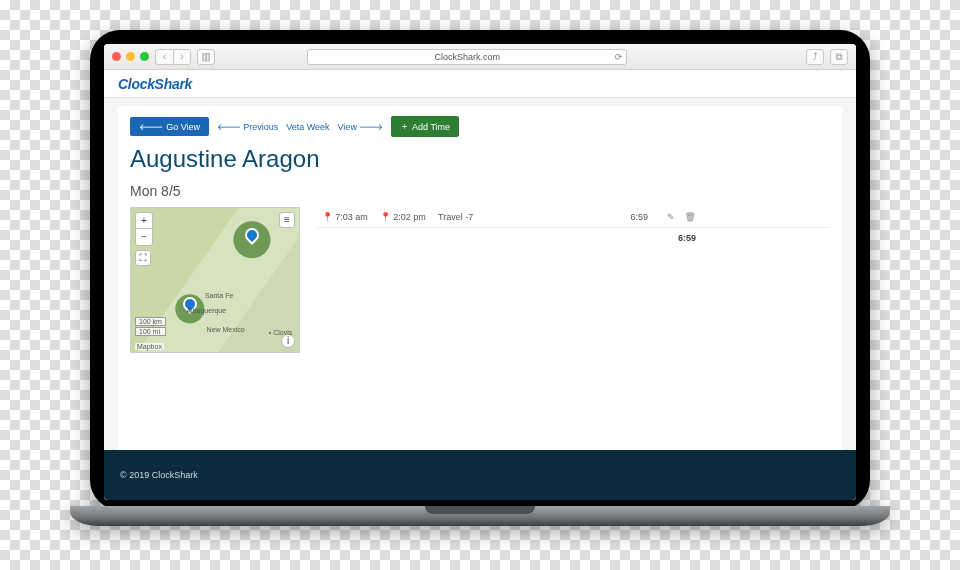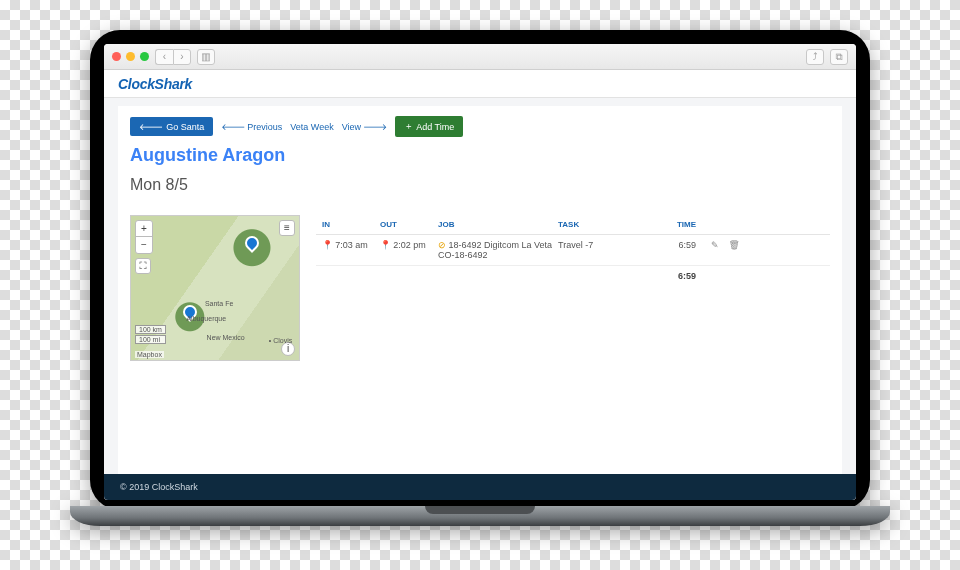--- a/index.html
+++ b/index.html
@@ -63,22 +63,22 @@
   .user-ico{font-size:9px}
 
   .content{flex:1;background:#fff;margin:8px 14px 0;position:relative;padding:10px 12px 4px}
   .toolbar{display:flex;align-items:center;gap:8px;margin-bottom:8px}
   .btn{border-radius:2px;padding:3px 8px;font-size:9px;cursor:pointer;display:inline-flex;
        align-items:center;gap:3px;border:1px solid transparent}
   .btn-primary{background:#1b67b3;color:#fff}
   .link{color:#1b67b3;font-size:9px;cursor:pointer;display:inline-flex;align-items:center;gap:2px}
   .btn-success{background:#2e7d32;color:#fff}
 
-  h1{font-size:18px;font-weight:700;color:#3b82f6;margin-bottom:10px}
-  h3{font-size:16px;font-weight:400;color:#555;margin-bottom:21px}
+  h1{font-size:24px;font-weight:400;color:#0c4a6e;margin-bottom:10px}
+  h3{font-size:14px;font-weight:400;color:#555;margin-bottom:8px}
 
   .timesheet{display:flex;gap:16px;align-items:flex-start}
 
   
   .map{width:170px;height:146px;border:1px solid #ccc;position:relative;
        background:
          radial-gradient(circle at 72% 22%, #6f9a56 0 18px, transparent 19px),
          radial-gradient(circle at 35% 70%, #6f9a56 0 14px, transparent 15px),
          linear-gradient(125deg,#c9d8a6 0 40%,#d7e2bf 40% 70%,#cdd9b0 70%)}
   .map-ctl{position:absolute;background:#fff;border:1px solid #bbb;border-radius:3px;
@@ -110,58 +110,62 @@
   .trow{border-bottom:1px solid #eee;color:#555}
   .trow .pinico{color:#1976d2;margin-right:2px;font-size:9px}
   .trow .warn{color:#e6a100;margin-right:3px}
   .trow .r{text-align:right}
   .actions{display:flex;gap:10px;justify-content:flex-end;color:#888}
   .actions span{cursor:pointer}
   .tfoot{font-weight:600;color:#444}
   .tfoot .r{text-align:right;grid-column:5}
 
   .footer{margin-top:auto;background:#0e2a3f;color:#cfd8e0;font-size:9px;
-          padding:8px 16px}
+          padding:20px 16px}
 </style>
 </head>
 <body>
 
 <div class="laptop">
   <div class="laptop-body">
     <div class="screen">
 
       <div class="browser-bar">
         <div class="traffic">
           <span class="tl-r"></span>
           <span class="tl-y"></span>
           <span class="tl-g"></span>
         </div>
         <div class="bb-group">
           <div class="bb-btn">‹</div>
           <div class="bb-btn">›</div>
         </div>
         <div class="bb-btn">▥</div>
+        <div class="addr">
+          <span>ClockShark.com</span>
+          <span class="reload">⟳</span>
+        </div>
         <div class="bb-right">
           <div class="bb-btn">⤴</div>
           <div class="bb-btn">⧉</div>
         </div>
       </div>
 
       <div class="page">
 
         <div class="topnav">
           <span class="logo">ClockShark</span>
         </div>
 
         <div class="content">
 
           <div class="toolbar">
             <span class="btn btn-primary">
               <span>🡐</span>
-              <span>Go Santa</span>
+              <span>Go View</span>
             </span>
             <span class="link">
               <span>🡐</span>
               <span>Previous</span>
             </span>
             <span class="link">Veta Week</span>
             <span class="link">
               <span>View</span>
               <span>🡒</span>
             </span>
@@ -191,38 +195,27 @@
               <div class="mapbox">Mapbox</div>
               <div class="pin pin1"></div>
               <div class="pin pin2"></div>
               <div class="city c1">Santa Fe</div>
               <div class="city c2">Albuquerque</div>
               <div class="city c3">New Mexico</div>
               <div class="city c4">• <span>Clovis</span></div>
             </div>
 
             <div class="tbl">
-              <div class="thead">
-                <span>IN</span>
-                <span>OUT</span>
-                <span>JOB</span>
-                <span>TASK</span>
-                <span class="r">TIME</span>
-                <span></span>
-              </div>
               <div class="trow">
                 <span>
                   <span class="pinico">📍</span><span>7:03 am</span>
                 </span>
                 <span>
                   <span class="pinico">📍</span><span>2:02 pm</span>
                 </span>
-                <span>
-                  <span class="warn">⊘</span><span>18-6492 Digitcom La Veta CO-18-6492</span>
-                </span>
                 <span>Travel -7</span>
                 <span class="r">6:59</span>
                 <span class="actions">
                   <span>✎</span>
                   <span>🗑</span>
                 </span>
               </div>
               <div class="tfoot">
                 <span></span>
                   <span></span>

